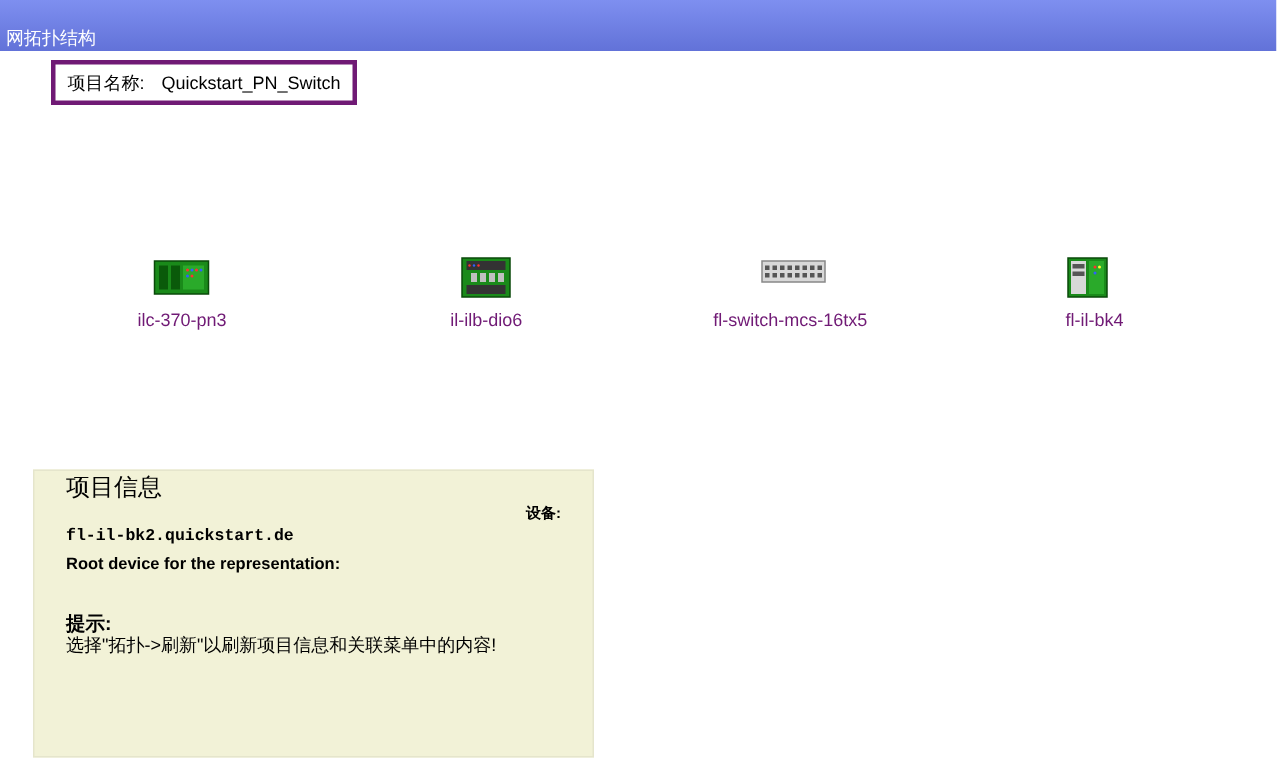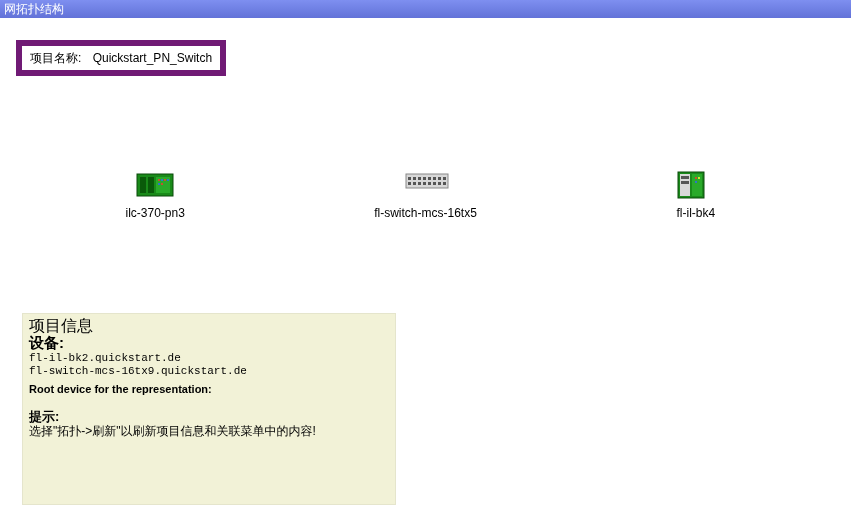--- a/index.html
+++ b/index.html
@@ -10,29 +10,29 @@
     height: 511px;
     background: #ffffff;
     overflow: hidden;
     position: relative;
   }
   .titlebar {
     background: #6a7ae0;
     background: linear-gradient(to bottom, #7e8ff0, #6272d8);
     color: #ffffff;
     font-size: 12px;
-    padding: 1px 4px;
+    padding: 17px 4px;
     height: 18px;
     line-height: 16px;
   }
   .project-box {
     position: absolute;
     top: 40px;
-    left: 16px;
-    border: 6px solid #701a75;
+    left: 34px;
+    border: 3px solid #701a75;
     padding: 4px 8px;
     font-size: 12px;
     line-height: 16px;
     background: #ffffff;
   }
   .project-box .row { white-space: nowrap; }
   .project-box .lbl { display:inline-block; }
   .project-box .val { display:inline-block; margin-left: 8px; }
 
   .devices {
@@ -51,62 +51,64 @@
     align-items: center;
     width: 150px;
   }
   .device .icon {
     width: 40px;
     height: 30px;
     margin-bottom: 6px;
   }
   .device .label {
     font-size: 12px;
-    color: #000000;
+    color: #701a75;
     text-align: center;
   }
 
   .info-panel {
     position: absolute;
     left: 22px;
     top: 313px;
     width: 374px;
     height: 192px;
     background: #f2f2d7;
     border: 1px solid #e5e5cc;
-    padding: 4px 6px;
+    padding: 4px 21px;
     font-size: 12px;
     line-height: 15px;
     overflow: hidden;
   }
   .info-panel .h1 {
     font-size: 16px;
     font-weight: normal;
     margin-bottom: 2px;
   }
   .info-panel .h2 {
-    font-size: 15px;
+    font-size: 10px;
     font-weight: bold;
     margin-top: 2px;
+    text-align: right;
   }
   .info-panel .devlist {
     font-family: "Courier New", monospace;
     font-size: 11px;
     line-height: 13px;
     margin: 2px 0 4px 0;
+    font-weight: bold;
   }
   .info-panel .root {
     font-weight: bold;
     font-size: 11px;
     margin-top: 4px;
   }
   .info-panel .tip-h {
     font-weight: bold;
     font-size: 13px;
-    margin-top: 12px;
+    margin-top: 24px;
   }
   .info-panel .tip-t {
     font-size: 12px;
   }
 </style>
 </head>
 <body>
 
 <div class="titlebar">
   <span>网拓扑结构</span>
@@ -132,20 +134,37 @@
         <circle cx="27" cy="10" r="1" fill="#3060ff"></circle>
         <circle cx="30" cy="10" r="1" fill="#ff3030"></circle>
         <circle cx="33" cy="10" r="1" fill="#3060ff"></circle>
         <circle cx="24" cy="14" r="1" fill="#3060ff"></circle>
         <circle cx="27" cy="14" r="1" fill="#ff3030"></circle>
       </svg>
     </span>
     <span class="label">ilc-370-pn3</span>
   </div>
 
+  <div class="device">
+    <span class="icon">
+      <svg width="40" height="30" viewBox="0 0 40 30">
+        <rect x="4" y="2" width="32" height="26" fill="#1a8a1a" stroke="#0a4a0a"></rect>
+        <rect x="7" y="4" width="26" height="6" fill="#333"></rect>
+        <rect x="7" y="20" width="26" height="6" fill="#333"></rect>
+        <rect x="10" y="12" width="4" height="6" fill="#c0c0c0"></rect>
+        <rect x="16" y="12" width="4" height="6" fill="#c0c0c0"></rect>
+        <rect x="22" y="12" width="4" height="6" fill="#c0c0c0"></rect>
+        <rect x="28" y="12" width="4" height="6" fill="#c0c0c0"></rect>
+        <circle cx="9" cy="7" r="0.8" fill="#ff3030"></circle>
+        <circle cx="12" cy="7" r="0.8" fill="#3060ff"></circle>
+        <circle cx="15" cy="7" r="0.8" fill="#ff3030"></circle>
+      </svg>
+    </span>
+    <span class="label">il-ilb-dio6</span>
+  </div>
 
   <div class="device">
     <span class="icon">
       <svg width="44" height="22" viewBox="0 0 44 22">
         <rect x="1" y="4" width="42" height="14" fill="#d8d8d8" stroke="#888"></rect>
         <rect x="3" y="7" width="3" height="3" fill="#555"></rect>
         <rect x="8" y="7" width="3" height="3" fill="#555"></rect>
         <rect x="13" y="7" width="3" height="3" fill="#555"></rect>
         <rect x="18" y="7" width="3" height="3" fill="#555"></rect>
         <rect x="23" y="7" width="3" height="3" fill="#555"></rect>
@@ -182,18 +201,17 @@
   </div>
 
 
 </div>
 
 <div class="info-panel">
   <div class="h1">项目信息</div>
   <div class="h2">设备:</div>
   <div class="devlist">
     <div>fl-il-bk2.quickstart.de</div>
-    <div>fl-switch-mcs-16tx9.quickstart.de</div>
   </div>
   <div class="root">Root device for the representation:</div>
   <div class="tip-h">提示:</div>
   <div class="tip-t">选择"拓扑-&gt;刷新"以刷新项目信息和关联菜单中的内容!</div>
 </div>
 
 </body></html>

